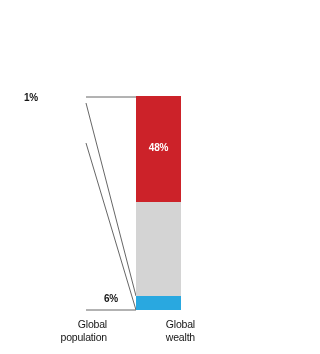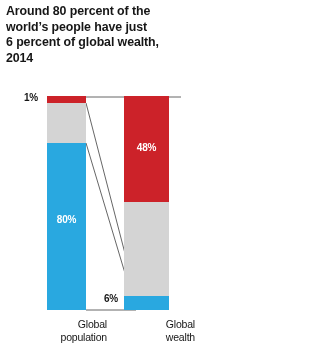--- a/index.html
+++ b/index.html
@@ -54,21 +54,21 @@
 
   
   #bar-population {
     left: 47px;
     top: 96px;
     width: 39px;
     height: 214px;
   }
   
   #bar-wealth {
-    left: 124px;
+    left: 136px;
     top: 96px;
     width: 45px;
     height: 196px;
   }
 
   .seg-label {
     position: absolute;
     left: 0;
     width: 100%;
     text-align: center;
@@ -127,45 +127,34 @@
     left: 123px;
     top: 318px;
     width: 72px;
   }
 </style>
 </head>
 <body>
 
 <div id="figure">
 
-  <div id="title">Around 80 percent of the
-world’s people have just
-6 percent of global wealth,
-2014</div>
 
   <div id="plot">
 
     <svg id="connectors" viewBox="0 0 200 354" width="200" height="354">
 
       <line x1="86" y1="97" x2="181" y2="97" stroke="#555555" stroke-width="0.9"></line>
 
       <line x1="86" y1="103" x2="136" y2="296" stroke="#555555" stroke-width="0.9"></line>
 
       <line x1="86" y1="143" x2="136" y2="310" stroke="#555555" stroke-width="0.9"></line>
 
       <line x1="86" y1="310" x2="136" y2="310" stroke="#555555" stroke-width="0.9"></line>
     </svg>
 
-    <div class="bar-col" id="bar-population">
-      <div class="seg" id="pop-seg-top" style="top:0px; height:7px; background:#cc2229;"></div>
-      <div class="seg" id="pop-seg-mid" style="top:7px; height:40px; background:#d4d4d4;"></div>
-      <div class="seg" id="pop-seg-bot" style="top:47px; height:167px; background:#29a8e0;">
-        <div class="seg-label" style="top:71px;">80%</div>
-      </div>
-    </div>
 
     <div class="bar-col" id="bar-wealth">
       <div class="seg" id="wel-seg-top" style="top:0px; height:106px; background:#cc2229;">
         <div class="seg-label" style="top:46px;">48%</div>
       </div>
       <div class="seg" id="wel-seg-mid" style="top:106px; height:94px; background:#d4d4d4;"></div>
       <div class="seg" id="wel-seg-bot" style="top:200px; height:14px; background:#29a8e0;"></div>
     </div>
 
     <div class="callout" id="label-1pct">1%</div>

